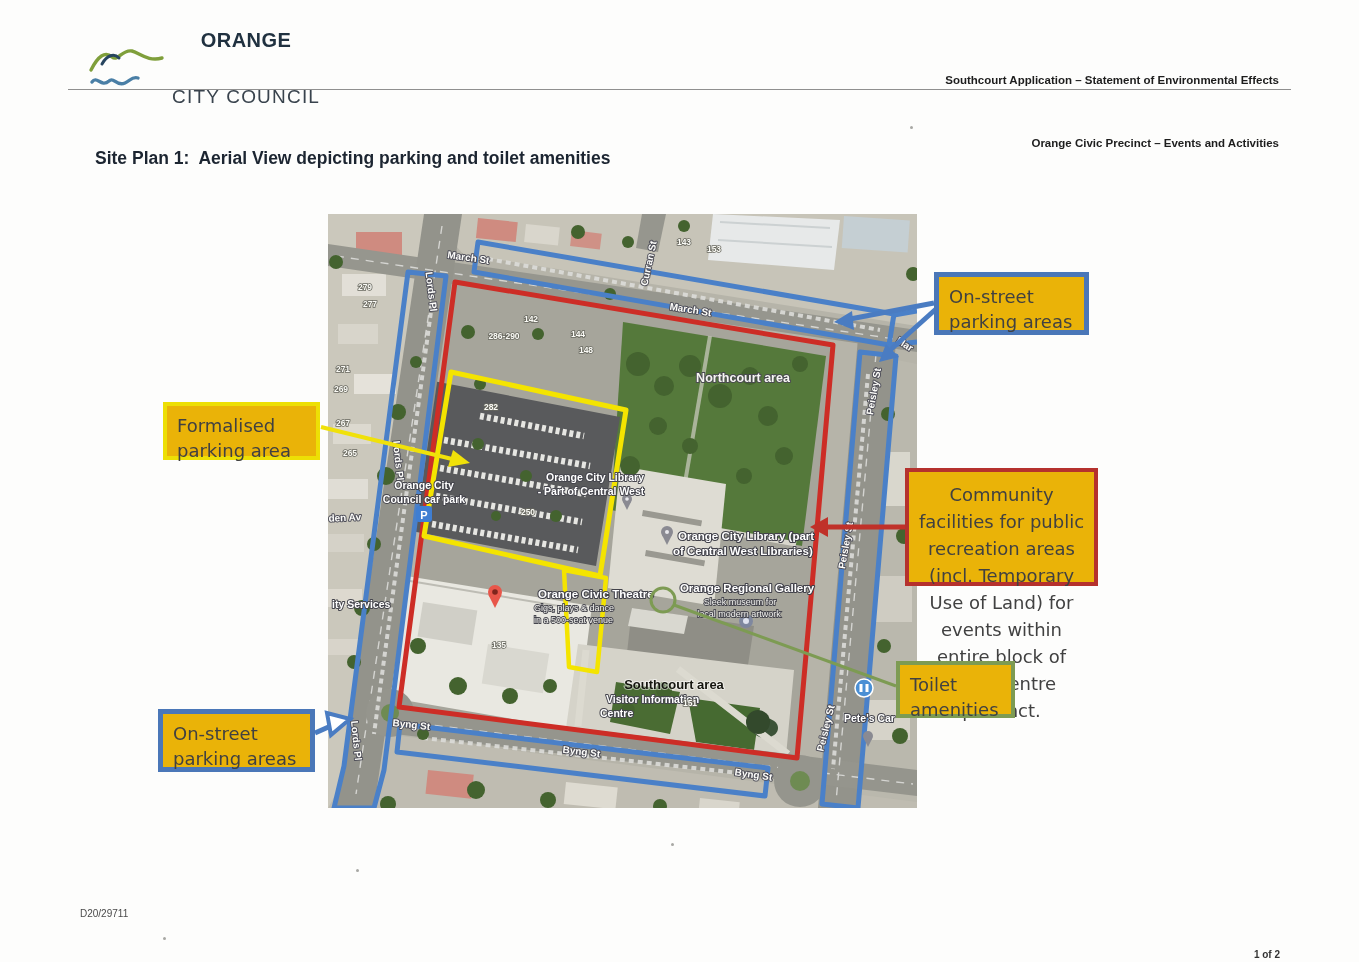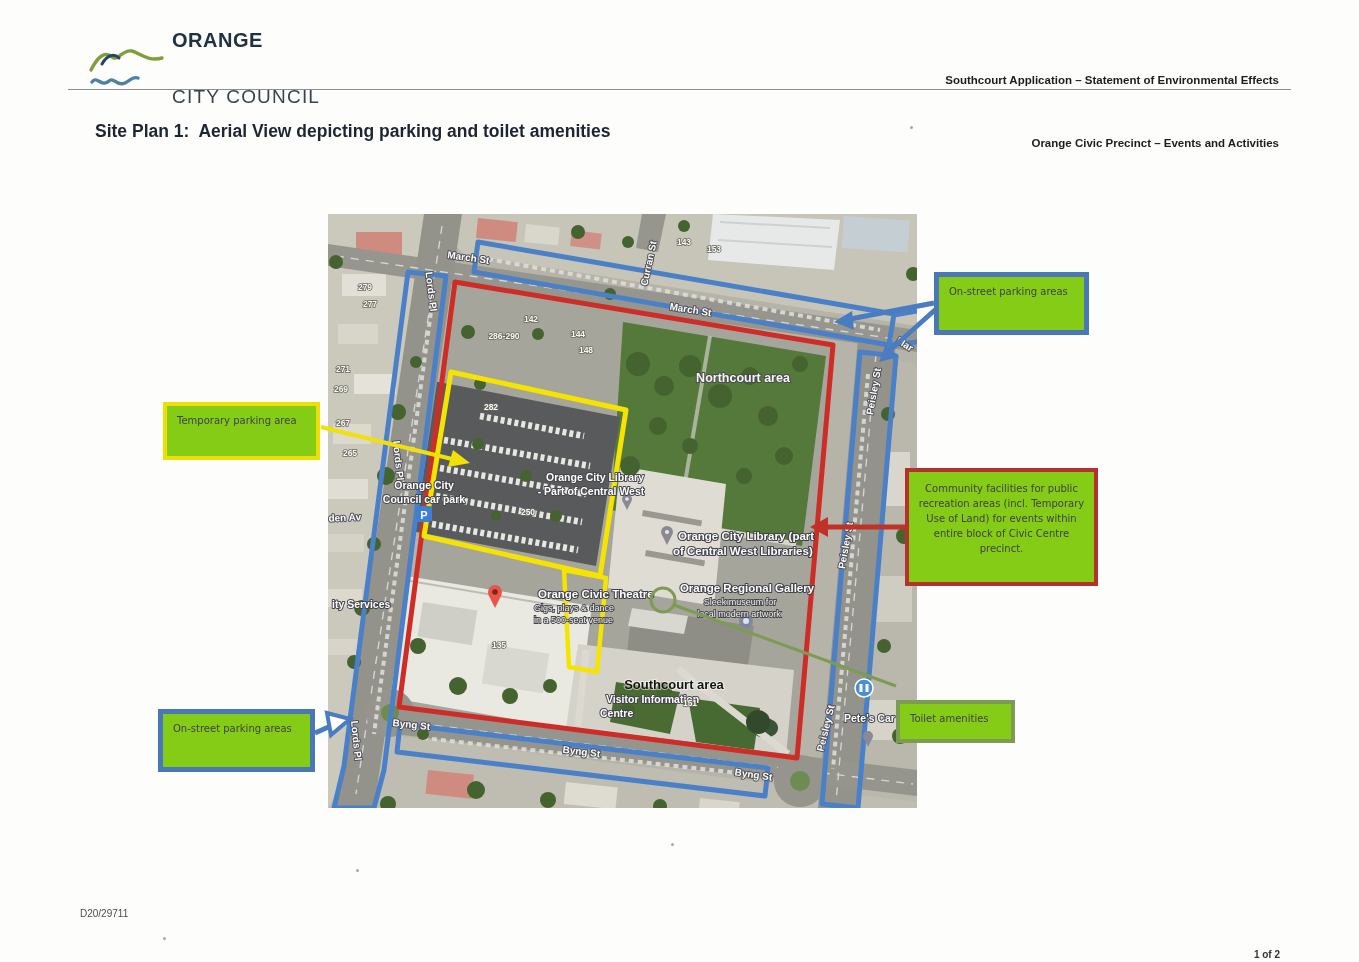--- a/index.html
+++ b/index.html
@@ -1,43 +1,43 @@
 <!DOCTYPE html>
 <html><head>
 <meta charset="utf-8">
 <style>
   html,body{margin:0;padding:0;background:#e8e8e8;}
   .page{position:relative;width:1359px;height:962px;background:#fdfdfc;overflow:hidden;
         font-family:"Liberation Sans",sans-serif;border-bottom:2px solid #d7d7d5;}
   
   .logo{position:absolute;left:88px;top:30px;display:flex;align-items:center;}
   .logo-art{width:78px;height:52px;}
-  .logo-text{margin-left:6px;line-height:1.05;}
+  .logo-text{margin-left:6px;line-height:1.05;text-align:center;}
   .logo-l1{font-size:20px;font-weight:bold;color:#203140;letter-spacing:.5px;}
   .logo-l2{font-size:19px;color:#39434d;letter-spacing:1.2px;margin-top:36px;}
   .hrule{position:absolute;left:68px;top:89px;width:1223px;height:1px;background:#8f8f8f;}
   .hdr{position:absolute;right:80px;text-align:right;font-weight:bold;color:#1d1d1d;font-size:11.5px;}
   .hdr1{top:74px;} .hdr2{top:92px;margin-top:45px;}
-  .doc-title{position:absolute;left:95px;top:121px;font-size:17.5px;font-weight:bold;color:#1c2531;white-space:pre-wrap;}
+  .doc-title{position:absolute;left:95px;top:148px;font-size:17.5px;font-weight:bold;color:#1c2531;white-space:pre-wrap;}
   
   .map{position:absolute;left:328px;top:214px;width:589px;height:594px;z-index:1;}
   .map svg{display:block;width:100%;height:100%;}
   
   .connectors{position:absolute;left:0;top:0;width:1359px;height:962px;z-index:3;pointer-events:none;}
   
-  .box{position:absolute;box-sizing:border-box;background:#84cc16;color:#414141;z-index:4;
-       font-family:"DejaVu Sans",sans-serif;font-size:10px;line-height:1.38;padding:8px 10px;}
+  .box{position:absolute;box-sizing:border-box;background:#eab308;color:#414141;z-index:4;
+       font-family:"DejaVu Sans",sans-serif;font-size:18px;line-height:1.38;padding:8px 10px;}
   .box.blue{border:5px solid #4a77b8;}
   .box.yellow{border:4px solid #eddf05;}
   .box.red{border:4px solid #b5312d;text-align:center;line-height:1.5;padding:9px 5px;}
   .box.green{border:4px solid #7d9b53;}
   .b-onstreet-top{left:934px;top:272px;width:155px;height:63px;}
   .b-formalised{left:163px;top:402px;width:157px;height:58px;}
   .b-community{left:905px;top:468px;width:193px;height:118px;}
-  .b-toilet{left:896px;top:700px;width:119px;height:43px;}
+  .b-toilet{left:896px;top:661px;width:119px;height:57px;}
   .b-onstreet-bottom{left:158px;top:709px;width:157px;height:63px;}
   
   .foot-ref{position:absolute;left:80px;top:908px;font-size:10px;color:#4a4a4a;}
   .foot-page{position:absolute;right:79px;top:905px;font-size:10px;font-weight:600;color:#333;margin-top:44px;}
   .speck{position:absolute;width:3px;height:3px;border-radius:50%;background:#a8a8a4;}
   
   .st{font:bold 10px "Liberation Sans",sans-serif;fill:#fdfdfa;stroke:#50505a;stroke-width:2px;
       paint-order:stroke;stroke-linejoin:round;}
   .num{font:bold 8.5px "Liberation Sans",sans-serif;fill:#fbfbf6;stroke:#68685f;stroke-width:1.6px;paint-order:stroke;}
   .pl{font:bold 11.5px "Liberation Sans",sans-serif;fill:#fff;stroke:#41414a;stroke-width:2.2px;
@@ -306,21 +306,21 @@
     <path d="M315,733 L333,725" stroke="#4a7cc2" stroke-width="5" fill="none"></path>
     <polygon points="350,719 327,713 331,735" fill="#ffffff" stroke="#4a7cc2" stroke-width="4"></polygon>
     <circle cx="663" cy="600" r="12" fill="none" stroke="#7d9b53" stroke-width="3"></circle>
     <path d="M674,605 L896,686" stroke="#7d9b53" stroke-width="3" fill="none"></path>
   </svg>
 
   <div class="box blue b-onstreet-top">
     <span>On-street parking areas</span>
   </div>
   <div class="box yellow b-formalised">
-    <span>Temporary parking area</span>
+    <span>Formalised parking area</span>
   </div>
   <div class="box red b-community">
     <span>Community facilities for public recreation areas (incl. Temporary Use of Land) for events within entire block of Civic Centre precinct.</span>
   </div>
   <div class="box green b-toilet">
     <span>Toilet amenities</span>
   </div>
   <div class="box blue b-onstreet-bottom">
     <span>On-street parking areas</span>
   </div>

